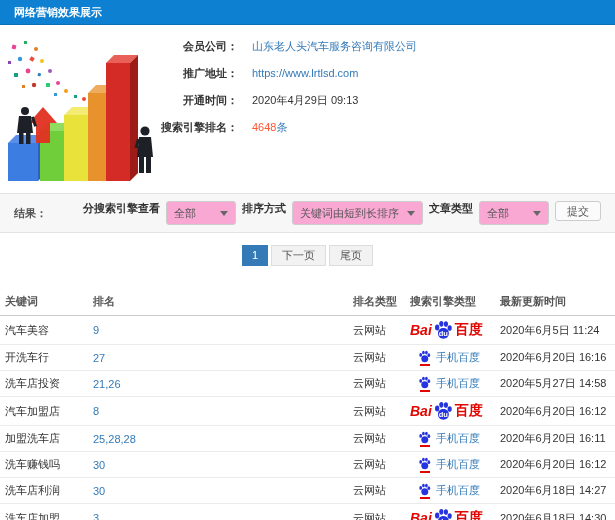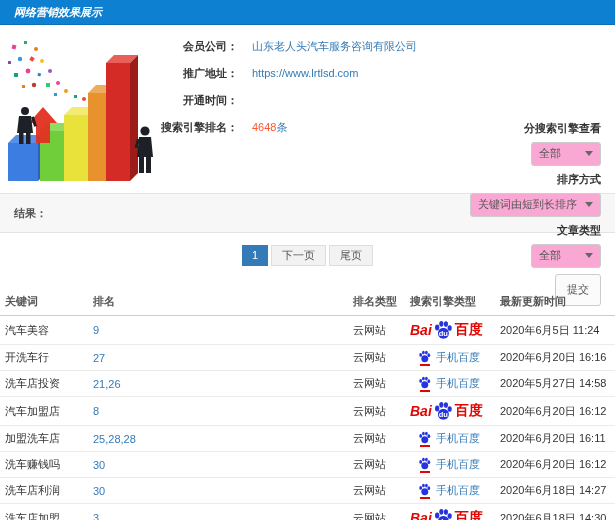--- a/index.html
+++ b/index.html
@@ -1,46 +1,46 @@
 <!DOCTYPE html>
 <html><head>
 <meta charset="utf-8">
 <style>
   * { margin:0; padding:0; box-sizing:border-box; }
   html,body { width:615px; height:520px; background:#fff; overflow:hidden;
     font-family:"Liberation Sans","DejaVu Sans",sans-serif; font-size:11px; color:#333; }
 
   
   .topbar { height:25px; background:#0e80d2; border-bottom:1px solid #0b6fb8;
-    color:#fff; font-weight:bold; line-height:25px; padding-left:14px; font-size:11px;font-style:italic; }
+    color:#fff; font-weight:bold; line-height:25px; padding-left:14px; font-size:11px; }
 
   
   .info-section { position:relative; height:168px; }
   .illustration { position:absolute; left:2px; top:6px; }
   .info-rows { padding:14px 0 0 150px; }
   .info-row { display:flex; align-items:center; margin-bottom:13px; line-height:14px; }
   .info-label { width:88px; text-align:right; font-weight:bold; color:#333; }
   .info-value { margin-left:14px; }
   a.link, .link { color:#337ab7; text-decoration:none; cursor:pointer; }
   .highlight-num { color:#ff5533;margin-top:42px; }
 
   
   .filter-bar { height:40px; background:#f7f7f7; border-top:1px solid #e3e3e3;
     border-bottom:1px solid #e3e3e3; display:flex; align-items:center; padding:0 14px; }
   .filter-bar .result-label { font-weight:bold; color:#555; }
-  .filter-controls { margin-left:auto; display:flex; align-items:flex-end; gap:6px;flex-direction:column; }
+  .filter-controls { margin-left:auto; display:flex; align-items:flex-start; gap:6px; }
   .filter-controls .flabel { font-weight:bold; color:#333; white-space:nowrap; }
   .select { background:#f9a8d4; border:1px solid #ccc; border-radius:3px; height:24px;
     display:flex; align-items:center; padding:0 7px; cursor:pointer; color:#555; }
   .select .sel-text { white-space:nowrap; }
   .select .caret { width:0; height:0; border-left:4px solid transparent;
     border-right:4px solid transparent; border-top:5px solid #666; margin-left:8px; }
   .select.narrow .sel-text { min-width:38px; }
   .btn-submit { background:#fbfbfb; border:1px solid #ccc; border-radius:3px;
-    height:32px; padding:0 11px; color:#555; cursor:pointer; font-size:11px; }
+    height:20px; padding:0 11px; color:#555; cursor:pointer; font-size:11px; }
 
   
   .pagination-wrap { height:44px; display:flex; align-items:center; justify-content:center; }
   .pagination { display:flex; gap:3px; }
   .page-item { border:1px solid #ddd; background:#f2f2f2; color:#555; padding:3px 10px;
     cursor:pointer; line-height:13px; }
   .page-item.active { background:#337ab7; border-color:#337ab7; color:#fff; padding:3px 9px; }
 
   
   table { width:615px; border-collapse:collapse; table-layout:fixed;margin-top:12px; }
@@ -136,20 +136,21 @@
       <div class="info-row">
         <span class="info-label">会员公司：</span>
         <span class="info-value link">山东老人头汽车服务咨询有限公司</span>
       </div>
       <div class="info-row">
         <span class="info-label">推广地址：</span>
         <span class="info-value link">https://www.lrtlsd.com</span>
       </div>
       <div class="info-row">
         <span class="info-label">开通时间：</span>
+        <span class="info-value">2020年4月29日 09:13</span>
       </div>
       <div class="info-row">
         <span class="info-label">搜索引擎排名：</span>
         <span class="info-value"><span class="highlight-num">4648</span><span class="link">条</span></span>
       </div>
     </div>
 </div>
 
 <div class="filter-bar">
   <span class="result-label">结果：</span>

